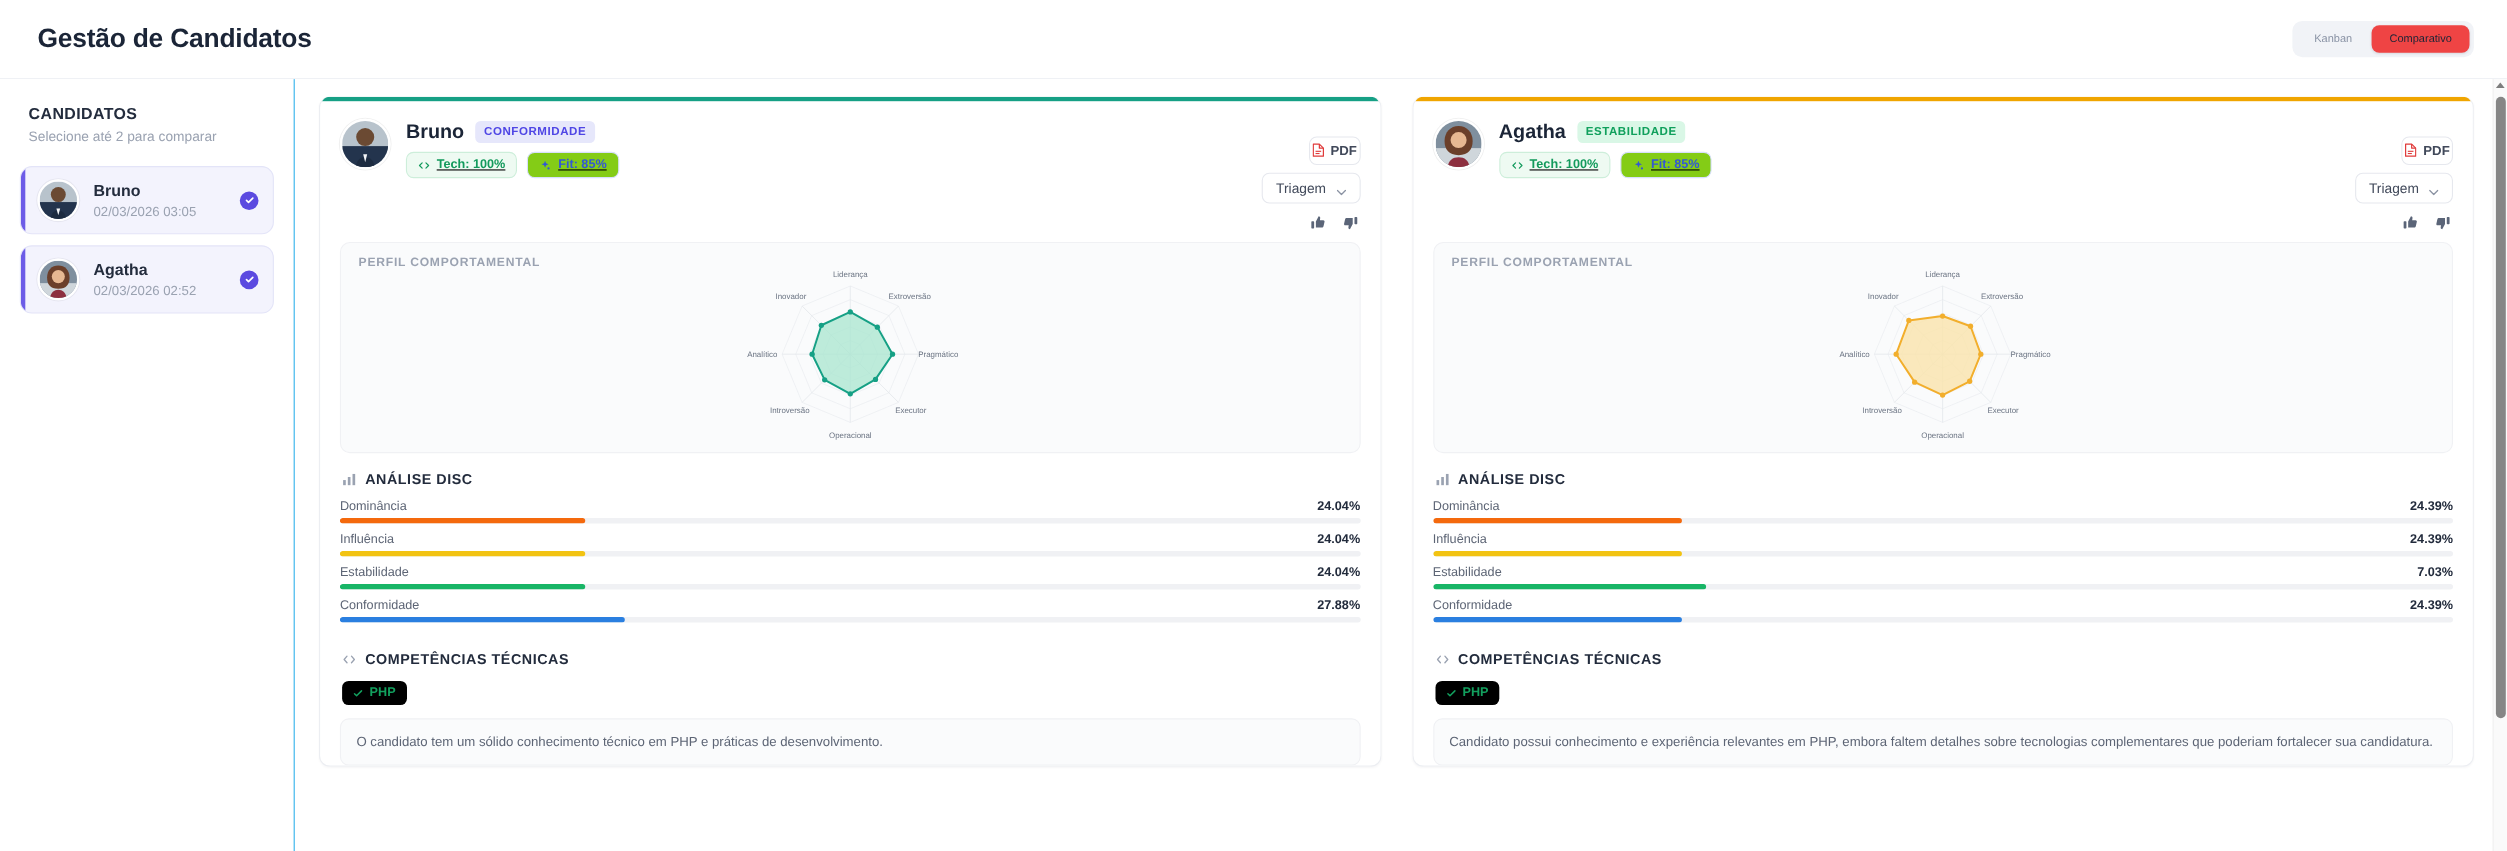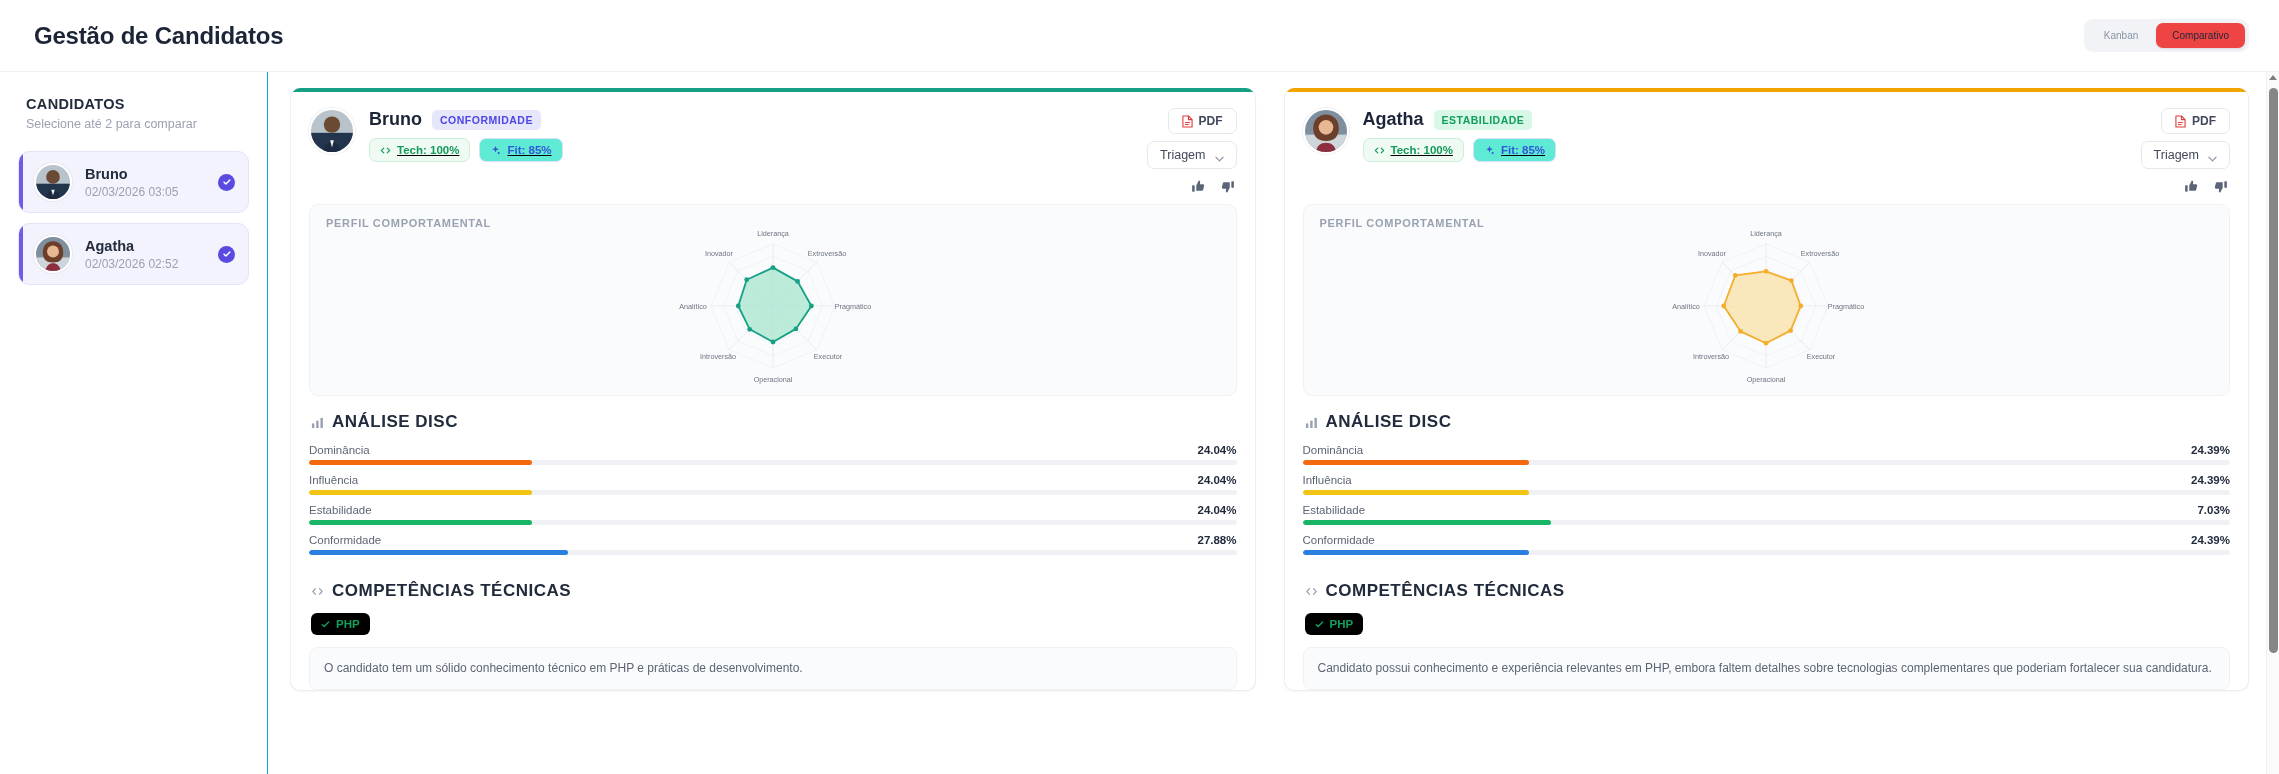--- a/index.html
+++ b/index.html
@@ -96,28 +96,28 @@
   }
   .tag-conformidade { background: #e6e7fb; color: #4f46e5; }
   .tag-estabilidade { background: #d9f7e6; color: #10a05c; }
   .chip-row { display: flex; gap: 9px; text-decoration: underline; }
   .chip {
     display: inline-flex; align-items: center; gap: 6px;
     font-size: 11.5px; font-weight: 700; padding: 5px 10px;
     border-radius: 7px; white-space: nowrap;
   }
   .chip-tech { background: #eefaf2; border: 1px solid #cdeeda; color: #139a5c; }
-  .chip-fit  { background: #5eead4; border: 1px solid #d7e0fb; color: #3358d4; }
+  .chip-fit  { background: #84cc16; border: 1px solid #d7e0fb; color: #3358d4; }
   .chip svg { width: 11px; height: 11px; display: block; }
 
   .head-right { display: flex; flex-direction: column; align-items: flex-end; gap: 7px; }
   .btn-pdf {
-    display: inline-flex; align-items: center; gap: 6px; cursor: pointer;
+    display: inline-flex; align-items: flex-start; gap: 6px; cursor: pointer;
     background: #fff; border: 1px solid #e6e8ee; border-radius: 7px;
-    padding: 5px 13px; font-size: 12px; font-weight: 600; color: #41495a;
+    padding: 5px 2px; font-size: 12px; font-weight: 600; color: #41495a; margin-top: 16px;
   }
   .btn-pdf svg { width: 11px; height: 13px; display:block; }
   .btn-triagem {
     display: inline-flex; align-items: flex-end; gap: 9px; cursor: pointer;
     background: #fff; border: 1px solid #e6e8ee; border-radius: 7px;
     padding: 6px 12px; font-size: 12.5px; color: #41495a; font-weight: 400;
   }
   .btn-triagem .chev { width: 9px; height: 6px; display:block; }
   .vote-row { display: flex; gap: 14px; padding-top: 3px; padding-right: 2px; }
   .vote-row svg { width: 15px; height: 15px; display: block; cursor: pointer; }
@@ -133,21 +133,21 @@
   }
   .radar-wrap { height: 158px; display: flex; align-items: center; justify-content: center; }
   .radar-wrap svg { display: block; }
 
   .sec-head {
     display: flex; align-items: center; gap: 8px;
     margin: 6px 0 12px 0; padding-left: 2px;
   }
   .sec-head .sec-ico { width: 13px; height: 13px; display:block; flex:0 0 13px; }
   .sec-head .sec-title {
-    font-size: 17px; font-weight: 700; letter-spacing: .5px; color: #222b3c;
+    font-size: 13px; font-weight: 700; letter-spacing: .5px; color: #222b3c;
   }
 
   .disc-list { display: flex; flex-direction: column; gap: 9px; padding-bottom: 6px; }
   .disc-item { }
   .disc-top { display: flex; justify-content: space-between; align-items: baseline; margin-bottom: 4px; }
   .disc-name { font-size: 11.5px; color: #5d6575; }
   .disc-val { font-size: 11.5px; font-weight: 700; color: #222b3c; }
   .disc-track { height: 5px; background: #f0f1f4; border-radius: 4px; overflow: hidden; }
   .disc-fill { height: 100%; border-radius: 4px; }
 

